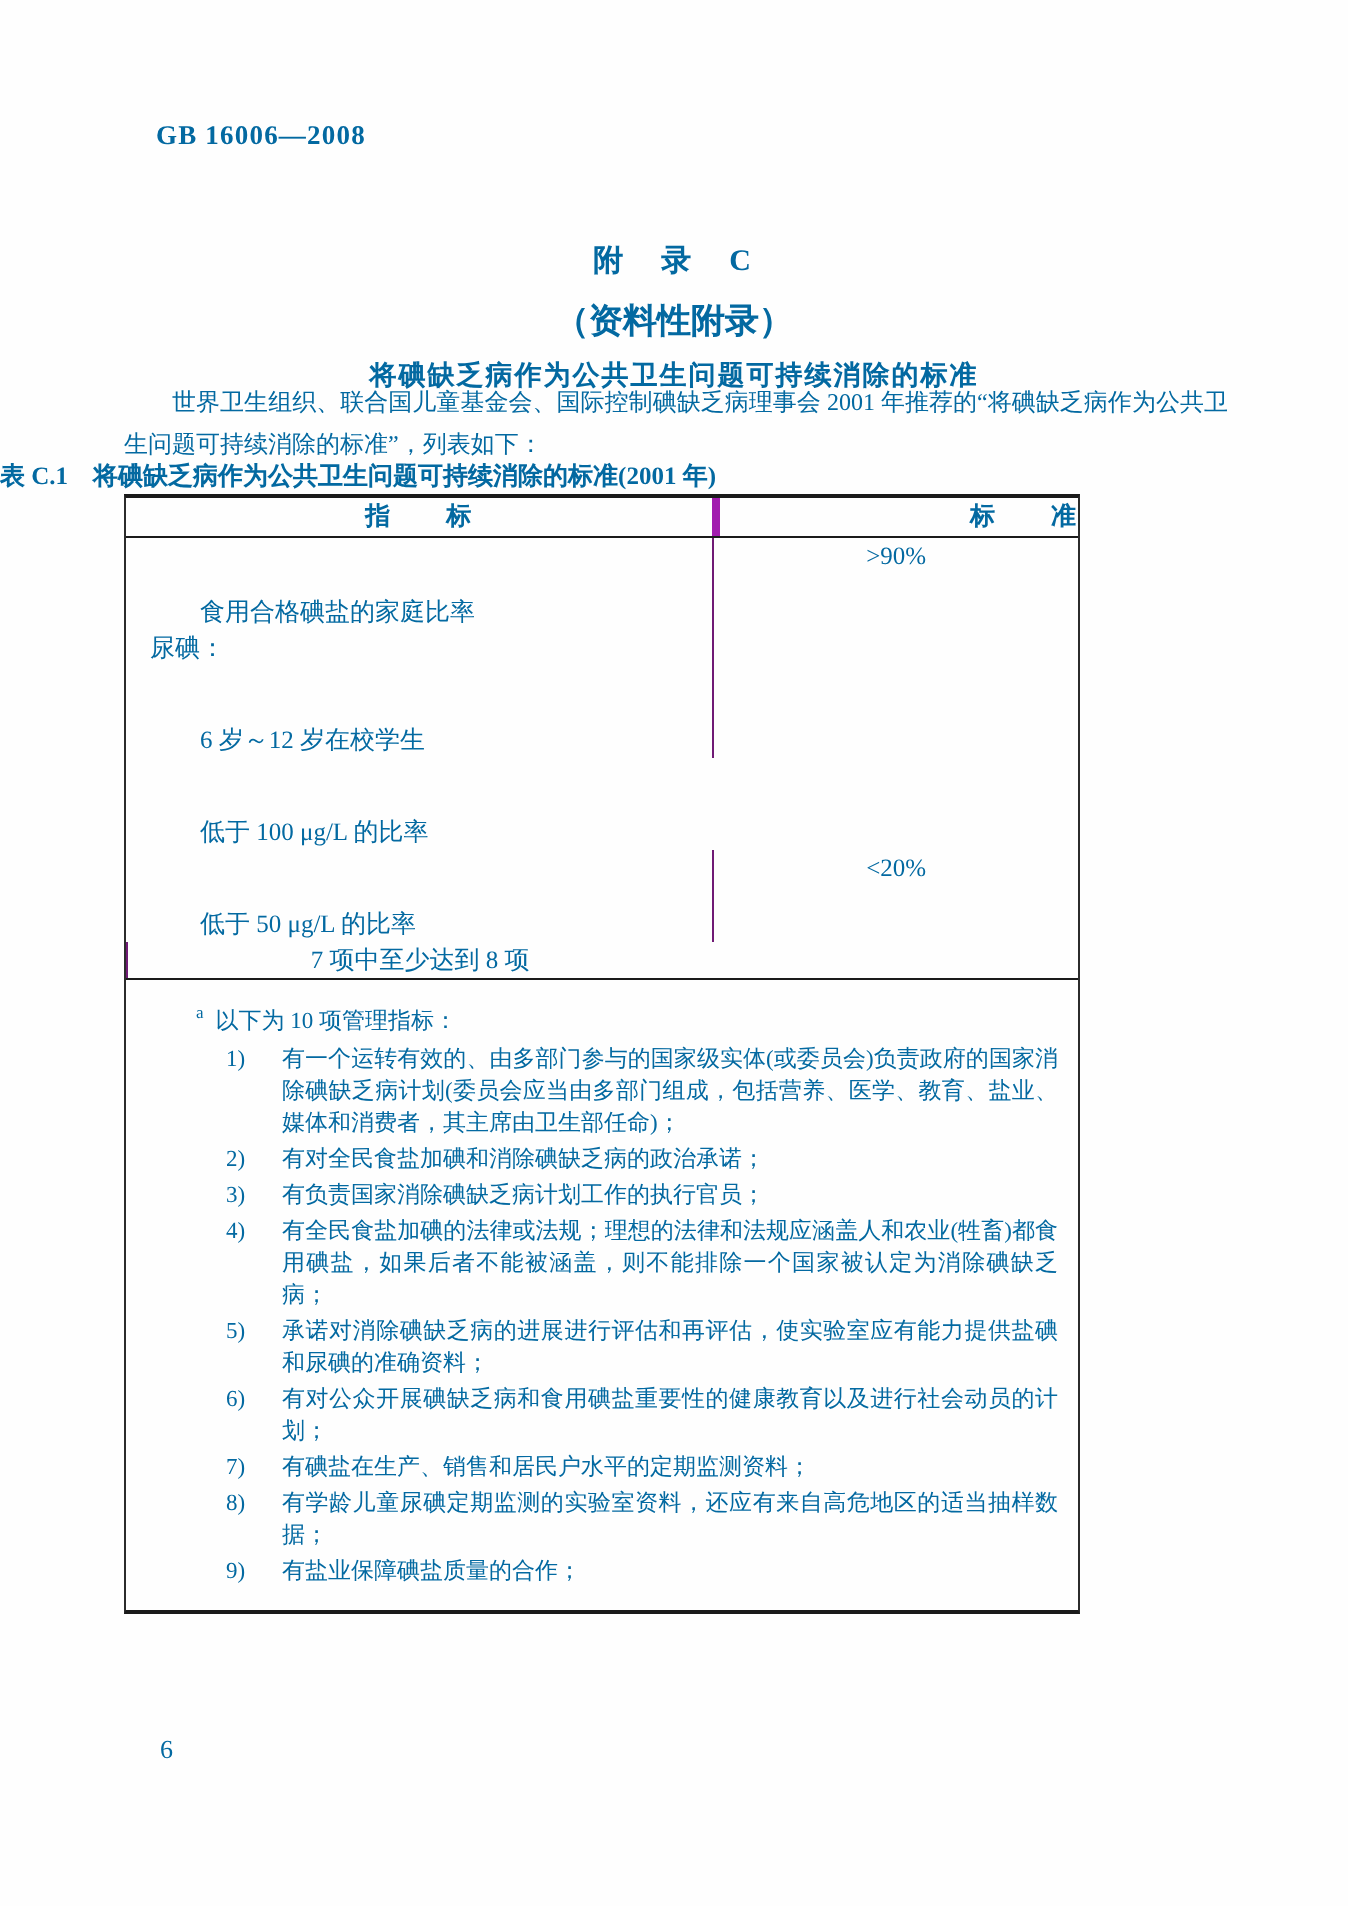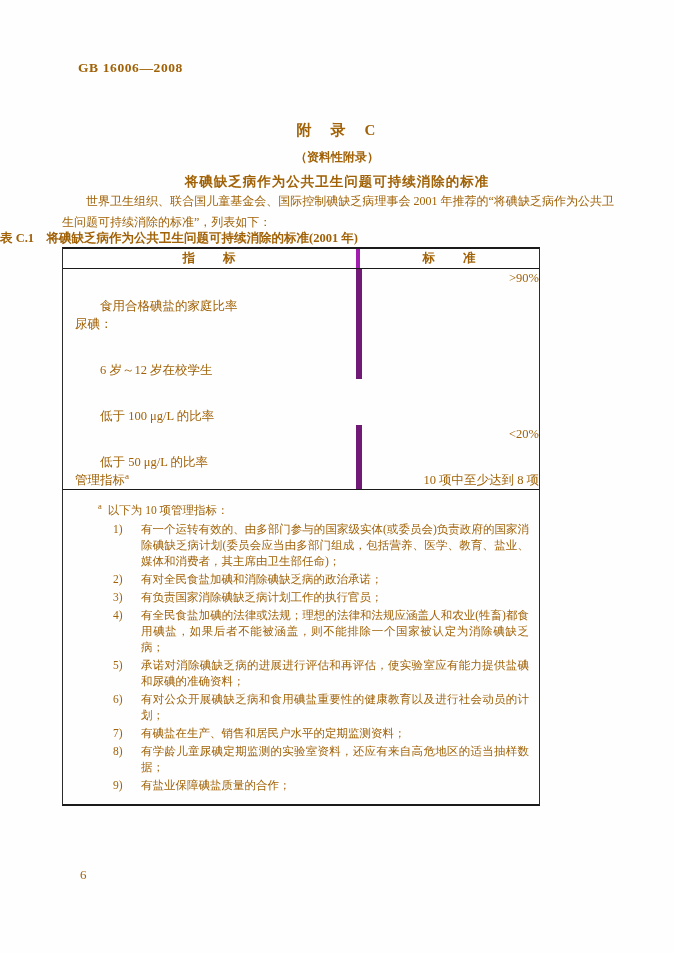--- a/index.html
+++ b/index.html
@@ -4,34 +4,34 @@
 <style>
   * { margin: 0; padding: 0; box-sizing: border-box; }
   html, body { background: #e8e8e8; }
   body { font-family: "Liberation Serif", "DejaVu Serif", serif; }
   .page {
     position: relative;
     width: 674px;
     height: 953px;
     margin: 0 auto;
     background: #fefefe;
-    color: #a16207;
+    color: #0369a1;
     overflow: hidden;
   }
   .doc-number {
     position: absolute;
     top: 60px;
     left: 78px;
     font-size: 13.5px;
     font-weight: bold;
     letter-spacing: 0.6px;
   }
   .title-block { position: absolute; top: 121px; left: 0; right: 0; text-align: center; }
   .appendix-title { font-size: 15px; font-weight: bold; letter-spacing: 2px; text-align: center; }
-  .appendix-subtitle { font-size: 12px; font-weight: bold; margin-top: 9px; }
+  .appendix-subtitle { font-size: 17px; font-weight: bold; margin-top: 9px; }
   .appendix-heading { font-size: 13.5px; font-weight: bold; margin-top: 7px; letter-spacing: 1px; }
   .intro {
     position: absolute;
     top: 191px;
     left: 62px;
     width: 552px;
     font-size: 12px;
     line-height: 21px;
     text-align: justify;
     text-indent: 2em;
@@ -60,34 +60,34 @@
     grid-template-columns: 61.6% 1fr;
     border-bottom: 1px solid #1a1a1a;
   }
   .t-head > div {
     text-align: center;
     font-size: 12.5px;
     font-weight: bold;
     line-height: 19px;
     letter-spacing: 1px;
   }
-  .t-head > .t-head-std { border-left: 4px solid #a21caf; }
+  .t-head > .t-head-std { border-left: 4px solid #a21caf; text-align: right; }
   .t-body { border-bottom: 1px solid #1a1a1a; }
   .t-row { display: grid; grid-template-columns: 61.6% 1fr; }
   .t-cell-ind {
     font-size: 12.5px;
     line-height: 18px;
     padding-left: 12px;
     white-space: nowrap;
   }
   .t-cell-ind.indent { padding-left: 37px; margin-top: 28px; }
   .t-cell-ind sup { font-size: 9px; vertical-align: super; line-height: 0; }
   .t-cell-std {
-    border-left: 6px solid #701a75;
-    text-align: right;
+    border-left: 1px solid #701a75;
+    text-align: center;
     font-size: 12.5px;
     line-height: 18px;
   }
   .t-foot {
     padding: 8px 10px 9px 35px;
     font-size: 11.5px;
     line-height: 16px;
   }
   .fn-intro { margin-bottom: 3px; }
   .fn-intro sup { font-size: 8.5px; vertical-align: super; margin-right: 6px; }
@@ -154,22 +154,21 @@
         <div class="t-row">
           <div class="t-cell-ind indent"><span>低于 100 μg/L 的比率</span><sup></sup></div>
         </div>
 
         <div class="t-row">
           <div class="t-cell-ind indent"><span>低于 50 μg/L 的比率</span><sup></sup></div>
           <div class="t-cell-std">&lt;20%</div>
         </div>
 
         <div class="t-row">
-          <div class="t-cell-ind"><span>管理指标</span><sup>a</sup></div>
-          <div class="t-cell-std">10 项中至少达到 8 项</div>
+          <div class="t-cell-std">7 项中至少达到 8 项</div>
         </div>
 
     </div>
 
     <div class="t-foot">
       <div class="fn-intro"><sup>a</sup><span>以下为 10 项管理指标：</span></div>
 
         <div class="fn-item">
           <span class="fn-num">1)</span>
           <span class="fn-text">有一个运转有效的、由多部门参与的国家级实体(或委员会)负责政府的国家消除碘缺乏病计划(委员会应当由多部门组成，包括营养、医学、教育、盐业、媒体和消费者，其主席由卫生部任命)；</span>

